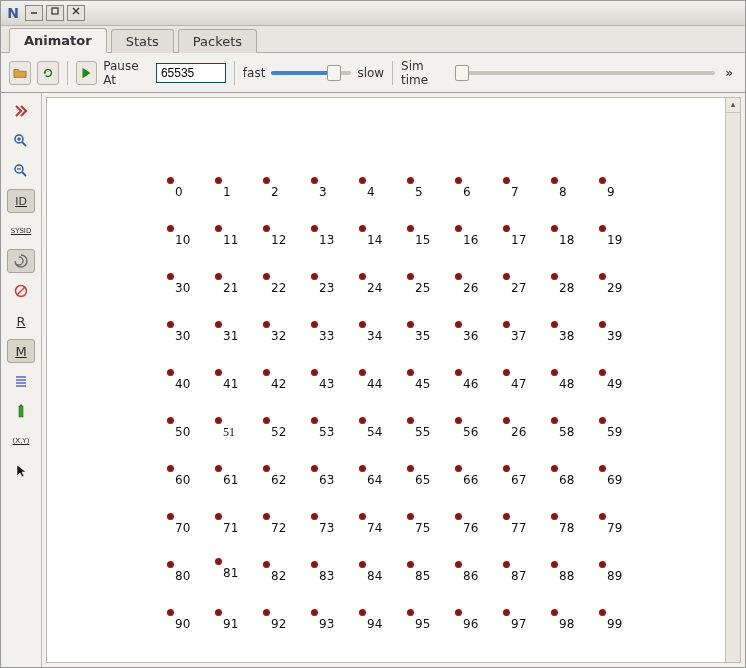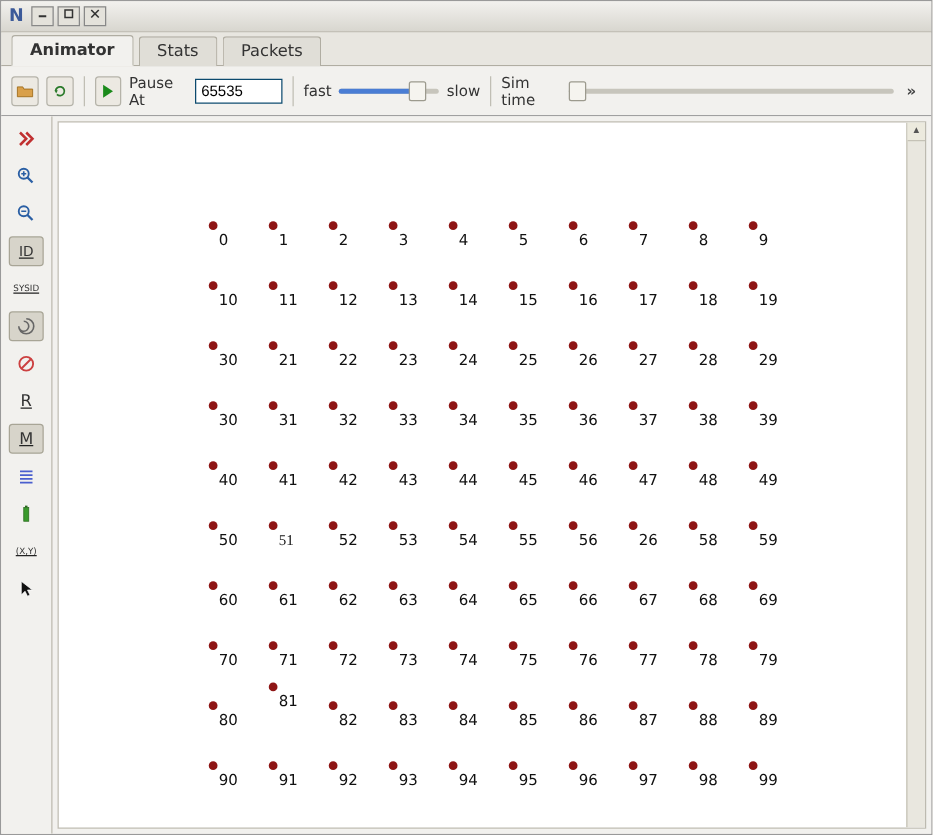--- a/index.html
+++ b/index.html
@@ -719,21 +719,21 @@
             <div class="lbl">78</div>
           </div>
           <div class="node" style="left: 550px; top: 413px;">
             <div class="dot"></div>
             <div class="lbl">79</div>
           </div>
           <div class="node" style="left: 118px; top: 461px;">
             <div class="dot"></div>
             <div class="lbl">80</div>
           </div>
-          <div class="node" style="left: 166px; top: 446px; text-align: right;">
+          <div class="node" style="left: 166px; top: 458px; text-align: right;">
             <div class="dot"></div>
             <div class="lbl">81</div>
           </div>
           <div class="node" style="left: 214px; top: 461px;">
             <div class="dot"></div>
             <div class="lbl">82</div>
           </div>
           <div class="node" style="left: 262px; top: 461px;">
             <div class="dot"></div>
             <div class="lbl">83</div>

